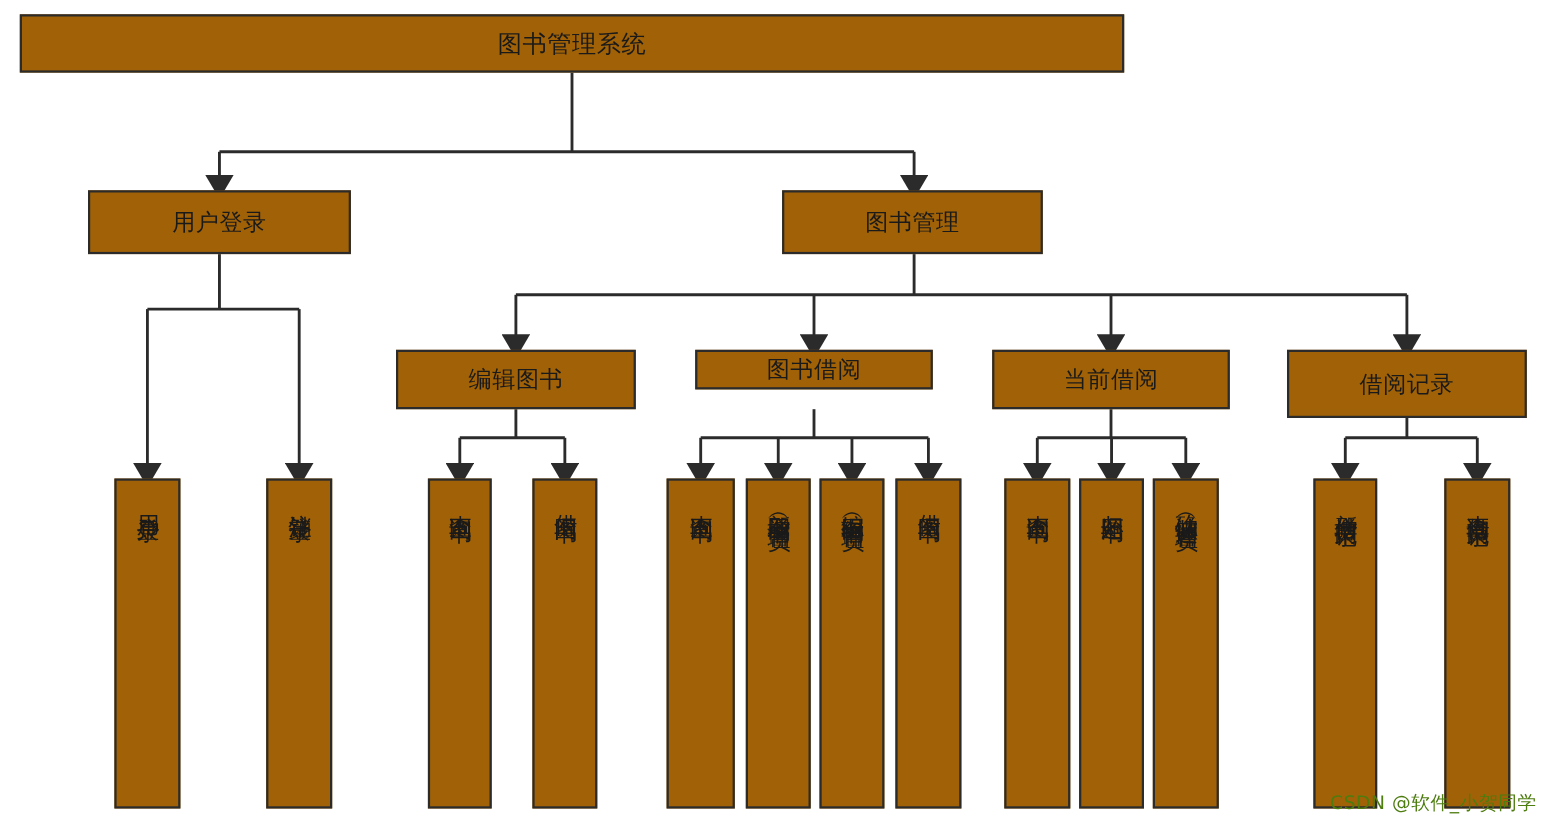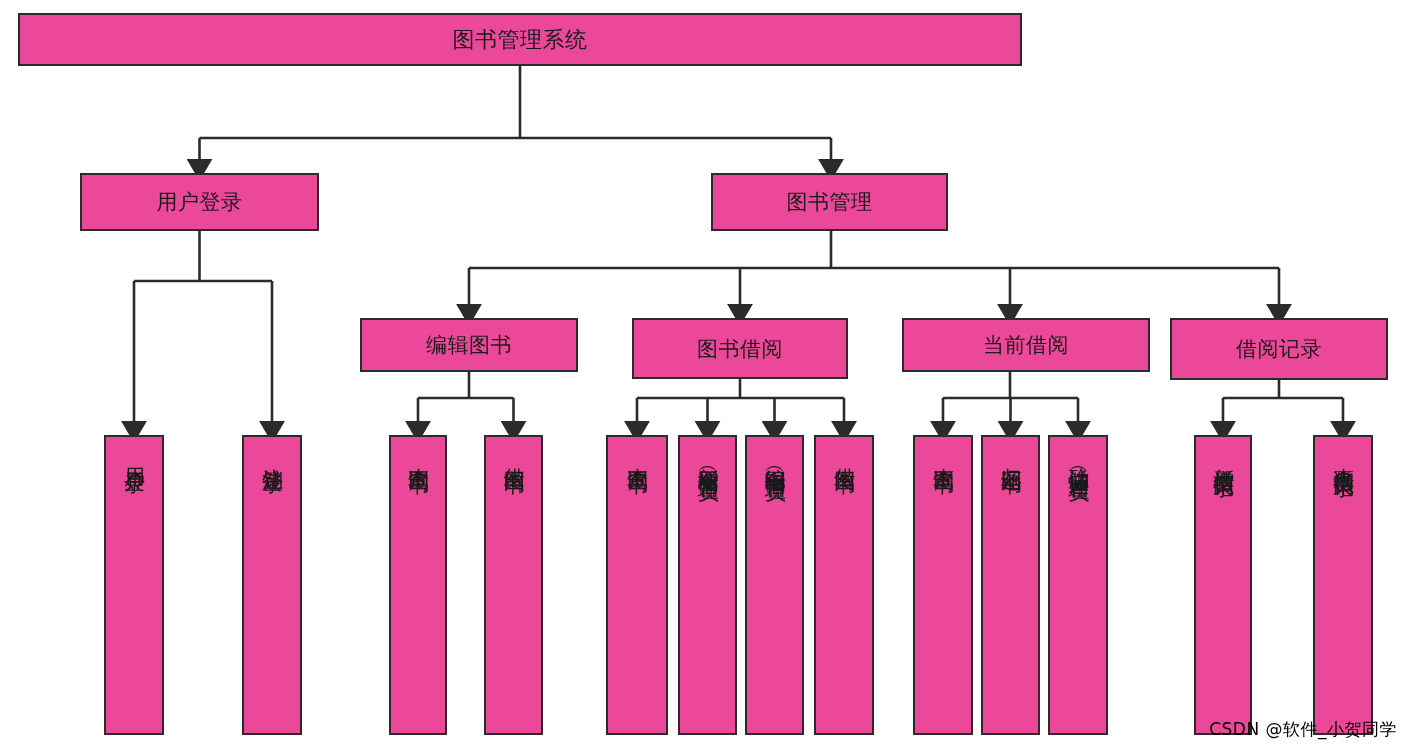--- a/index.html
+++ b/index.html
@@ -21,21 +21,21 @@
     position: absolute;
     left: 0;
     top: 0;
     width: 1405px;
     height: 747px;
   }
   .node {
     position: absolute;
     box-sizing: border-box;
     border: 2px solid #2b2b2b;
-    background: #ec4899;
+    background: #a16207;
     display: flex;
     align-items: center;
     justify-content: center;
     color: #1a1a1a;
   }
   .node-h {
     font-size: 21px;
     letter-spacing: 0.5px;
   }
   .node-root {
@@ -54,21 +54,21 @@
     white-space: nowrap;
   }
   .node-h .hlabel {
     white-space: nowrap;
   }
   #watermark {
     position: absolute;
     right: 8px;
     bottom: 6px;
     font-size: 17px;
-    color: #000000;
+    color: #4d7c0f;
     white-space: nowrap;
     letter-spacing: 0.5px;
   }
 </style>
 </head>
 <body>
 
 <div id="diagram-canvas">
 
   <svg id="edge-layer" viewBox="0 0 1405 747" xmlns="http://www.w3.org/2000/svg">
@@ -128,24 +128,24 @@
   <div class="node node-h" style="left:80px; top:173px; width:239px; height:58px;">
     <span class="hlabel">用户登录</span>
   </div>
   <div class="node node-h" style="left:711px; top:173px; width:237px; height:58px;align-items:center;">
     <span class="hlabel">图书管理</span>
   </div>
 
   <div class="node node-h" style="left:360px; top:318px; width:218px; height:54px;">
     <span class="hlabel">编辑图书</span>
   </div>
-  <div class="node node-h" style="left:632px; top:318px; width:216px; height:61px;">
+  <div class="node node-h" style="left:632px; top:318px; width:216px; height:36px;">
     <span class="hlabel">图书借阅</span>
   </div>
-  <div class="node node-h" style="left:902px; top:318px; width:248px; height:54px;">
+  <div class="node node-h" style="left:902px; top:318px; width:216px; height:54px;">
     <span class="hlabel">当前借阅</span>
   </div>
   <div class="node node-h" style="left:1170px; top:318px; width:218px; height:62px;">
     <span class="hlabel">借阅记录</span>
   </div>
 
   <div class="node node-v" style="left:104px; top:435px; width:60px; height:300px;">
     <span class="vlabel">用户登录</span>
   </div>
   <div class="node node-v" style="left:242px; top:435px; width:60px; height:300px;">

